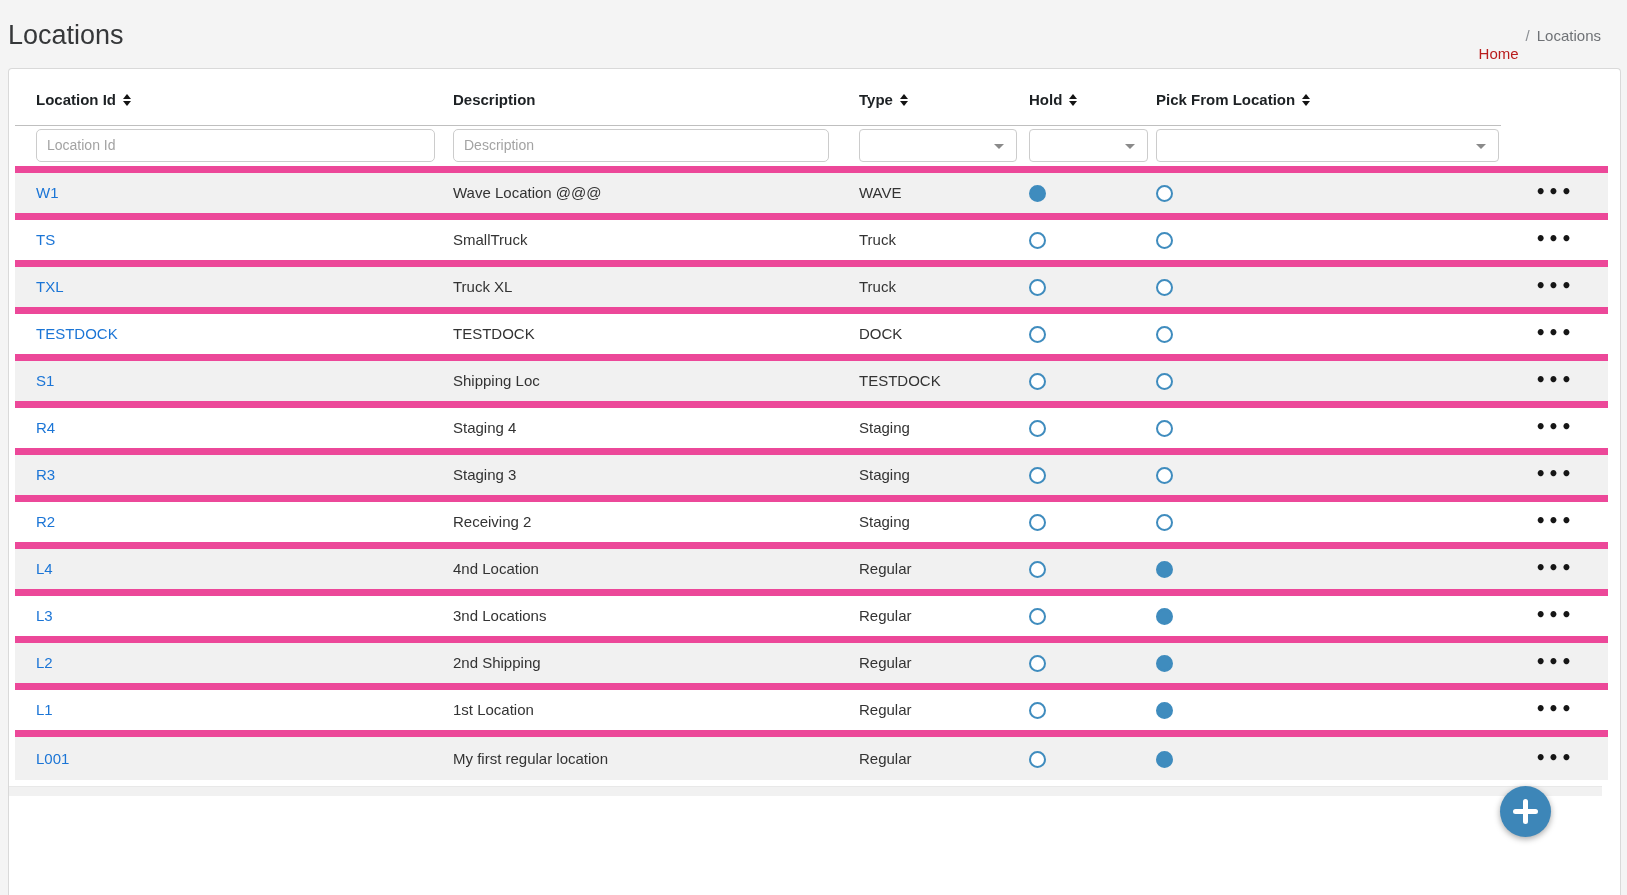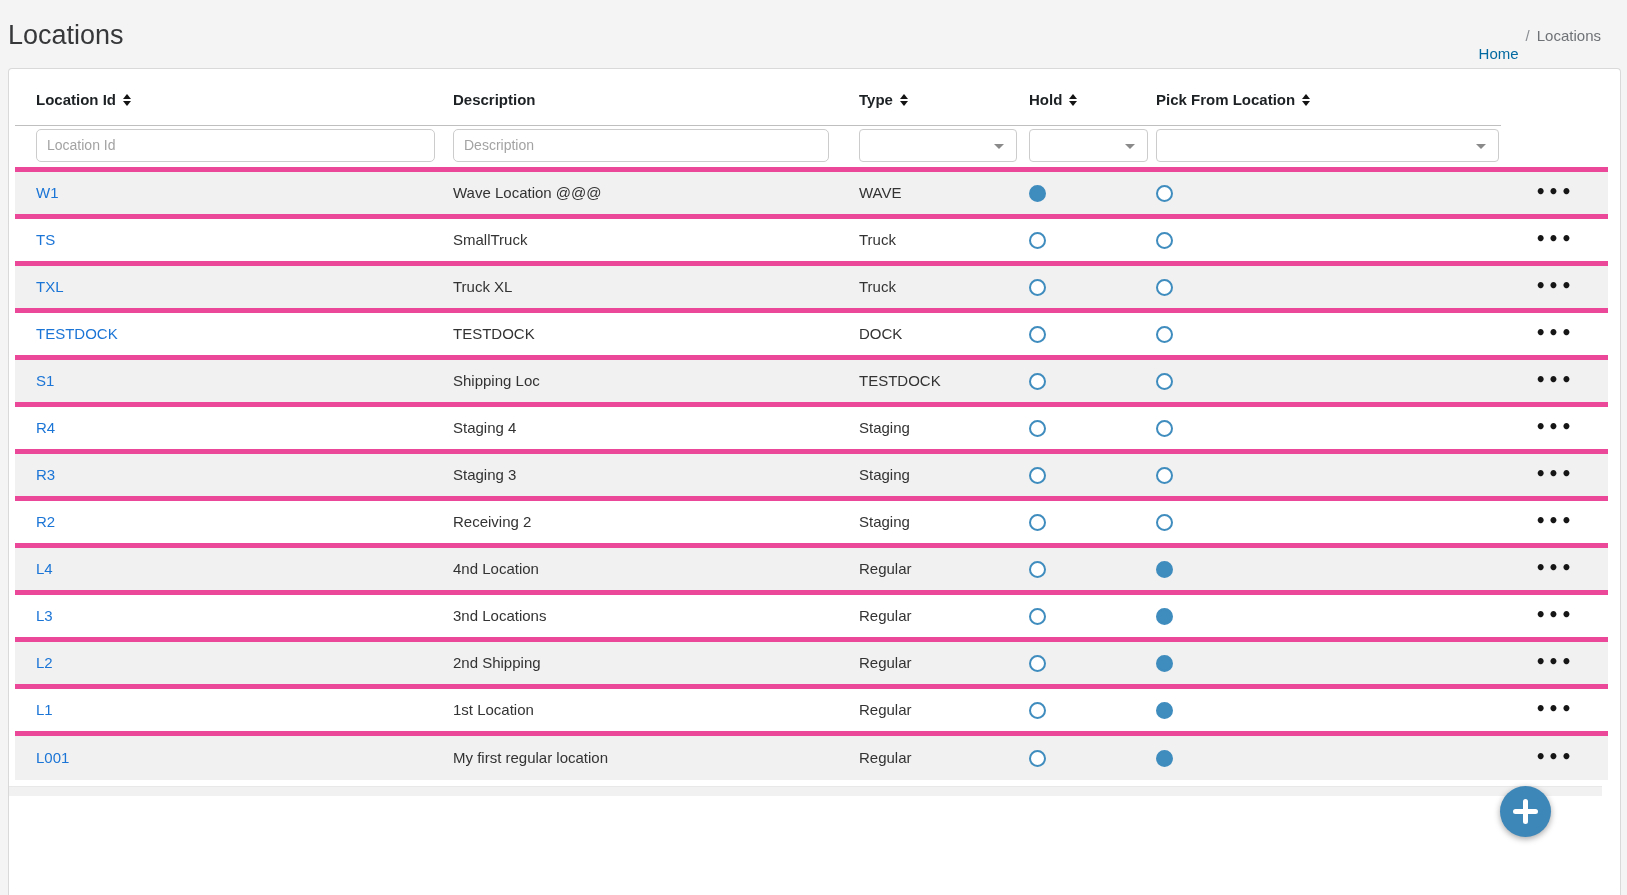--- a/index.html
+++ b/index.html
@@ -11,21 +11,21 @@
     color:#333;
   }
 
   
   .page-header {
     display:flex; justify-content:space-between; align-items:center;
     padding:14px 24px 12px 8px; height:68px;
   }
   .page-title { font-size:27px; font-weight:400; color:#36383a; margin:0; }
   .breadcrumb { font-size:15px; display:flex; align-items:center; gap:7px; padding-right:2px; }
-  .breadcrumb a { color:#0369a1; text-decoration:none;margin-top:36px; }
+  .breadcrumb a { color:#b91c1c; text-decoration:none;margin-top:36px; }
   .breadcrumb .sep { color:#8b8f94; }
   .breadcrumb .current { color:#6f7276; }
 
   
   .card {
     position:absolute; left:8px; top:68px; width:1613px; height:840px;
     background:#fff; border:1px solid #d9d9d9; border-radius:4px 4px 0 0;
     border-bottom:none;
   }
 
@@ -94,21 +94,21 @@
     background:#fff; position:relative; cursor:pointer;
   }
   .select-filter .select-caret {
     position:absolute; right:12px; top:14px;
     width:0;height:0;border-left:5px solid transparent;border-right:5px solid transparent;
     border-top:5px solid #8a8a8a;
   }
 
   tbody td { height:47px; vertical-align:middle; padding:0; font-size:15px; color:#333; }
   tbody td.first { padding-left:21px; }
-  tbody tr { border-top:5px solid #ec4899; }
+  tbody tr { border-top:7px solid #ec4899; }
   tbody tr:nth-child(odd) { background:#f1f1f1; }
   tbody td a.row-link { color:#1b75d6; text-decoration:none; font-size:15px; }
 
   .radio {
     display:inline-block; width:17px; height:17px; border-radius:50%;
     border:2px solid #3f8cbe; background:#fff; cursor:pointer; vertical-align:middle;
   }
   .radio.filled { background:#3f8cbe; }
 
   td.actions-cell { text-align:center; }

